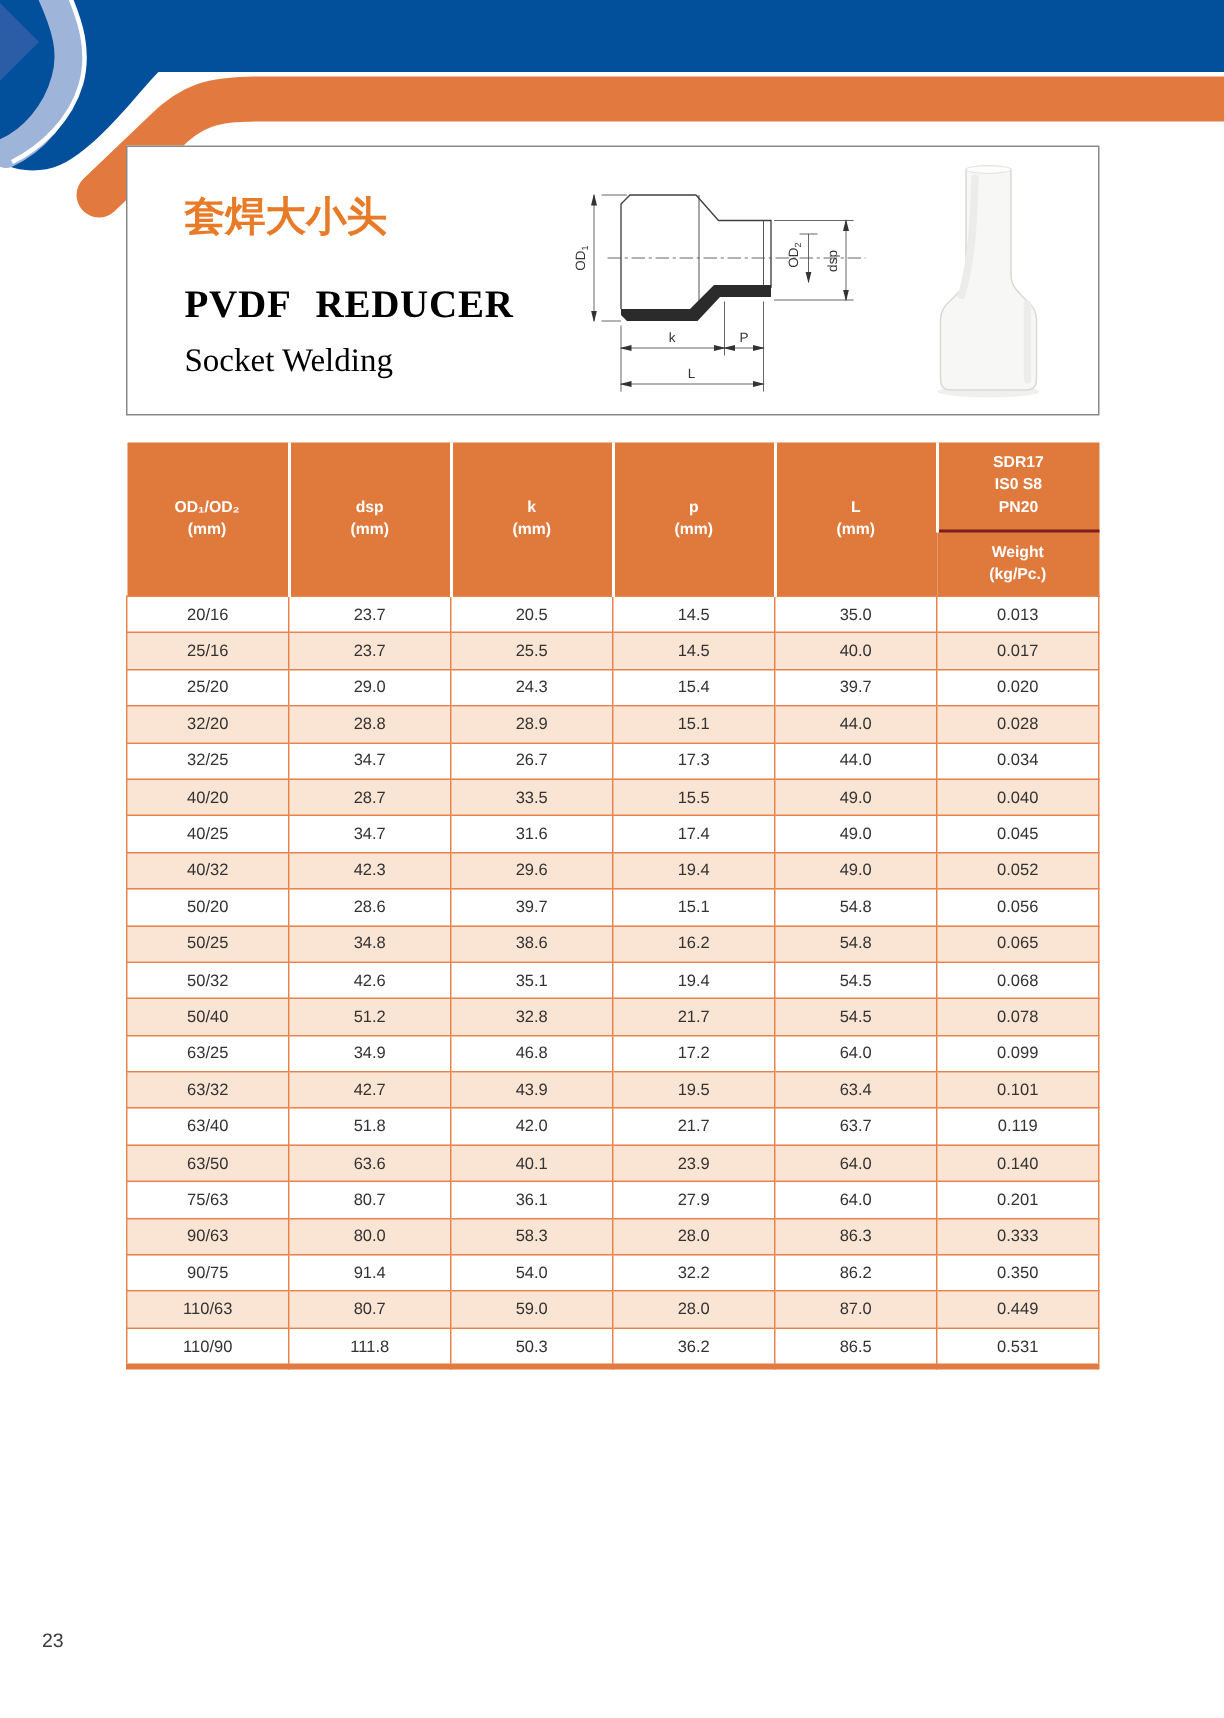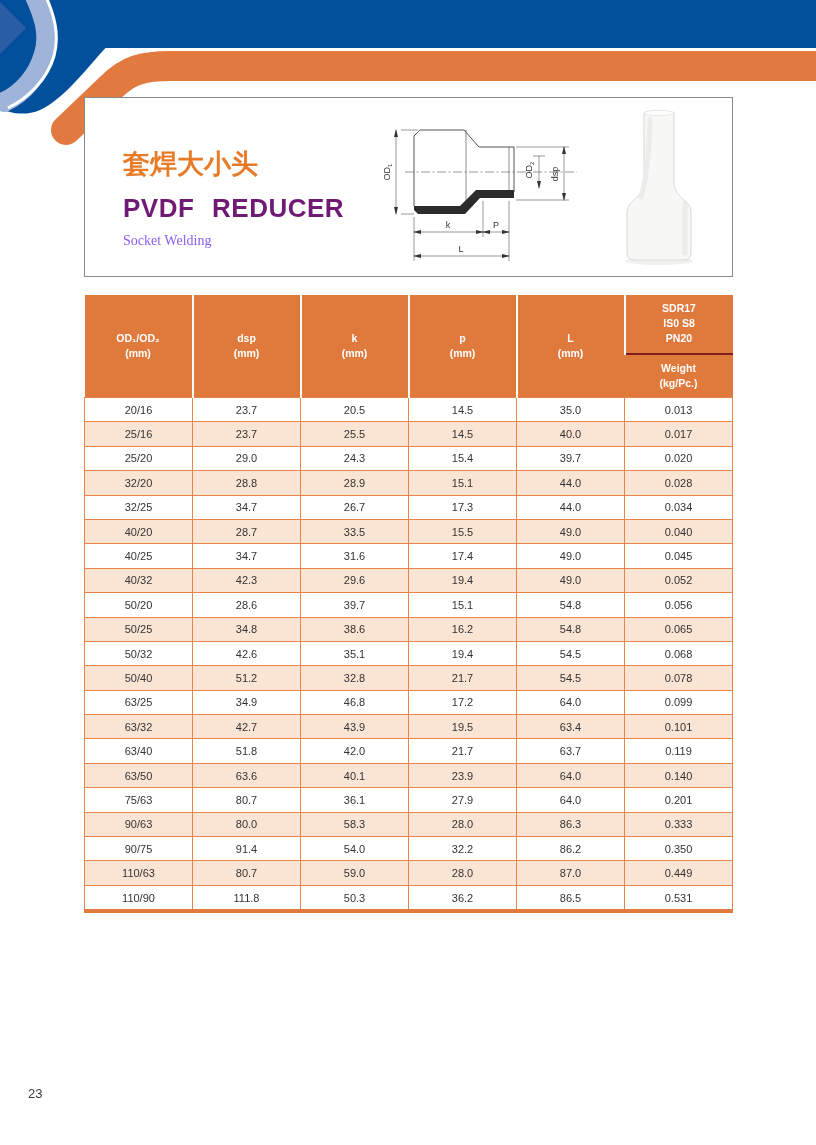--- a/index.html
+++ b/index.html
@@ -7,25 +7,25 @@
         font-family:"Liberation Sans","DejaVu Sans",sans-serif;}
 
   
   .corner-svg{position:absolute;left:0;top:0;display:block;}
   .banner-title{position:absolute;left:117px;top:51px;height:30px;display:flex;align-items:center;
         color:#fff;font-weight:bold;font-size:11.5px;letter-spacing:.3px;}
 
   
   .info-box{position:absolute;left:84px;top:97px;width:649px;height:180px;
         border:1px solid #8a8a8a;box-sizing:border-box;background:#fff;}
-  .titles{position:absolute;left:38px;top:48px;}
+  .titles{position:absolute;left:38px;top:28px;}
   .title-cn{font-size:27px;font-weight:bold;color:#E87B28;font-family:"DejaVu Sans",sans-serif;}
-  .title-en{font-size:26px;font-weight:bold;color:#701a75;margin-top:11px;
-        font-family:Liberation Sans, sans-serif;word-spacing:10px;letter-spacing:.5px;}
-  .subtitle{font-size:14px;color:#8b5cf6;margin-top:9px;
+  .title-en{font-size:26px;font-weight:bold;color:#000000;margin-top:26px;
+        font-family:Liberation Serif, serif;word-spacing:10px;letter-spacing:.5px;}
+  .subtitle{font-size:22px;color:#000000;margin-top:9px;
         font-family:"Liberation Serif","DejaVu Serif",serif;}
   .diagram-svg{position:absolute;left:296px;top:6px;}
   .photo-svg{position:absolute;left:512px;top:5px;}
 
   
   .data-table{position:absolute;left:84px;top:295px;width:649px;border-collapse:collapse;
         table-layout:fixed;border-bottom:4px solid #E2793F;}
   .data-table thead th{background:#E0793C;color:#fff;font-weight:bold;font-size:10.5px;
         line-height:1.45;border:none;border-left:2px solid #fff;vertical-align:middle;padding:0;}
   .data-table thead th:first-child{border-left:none;}

